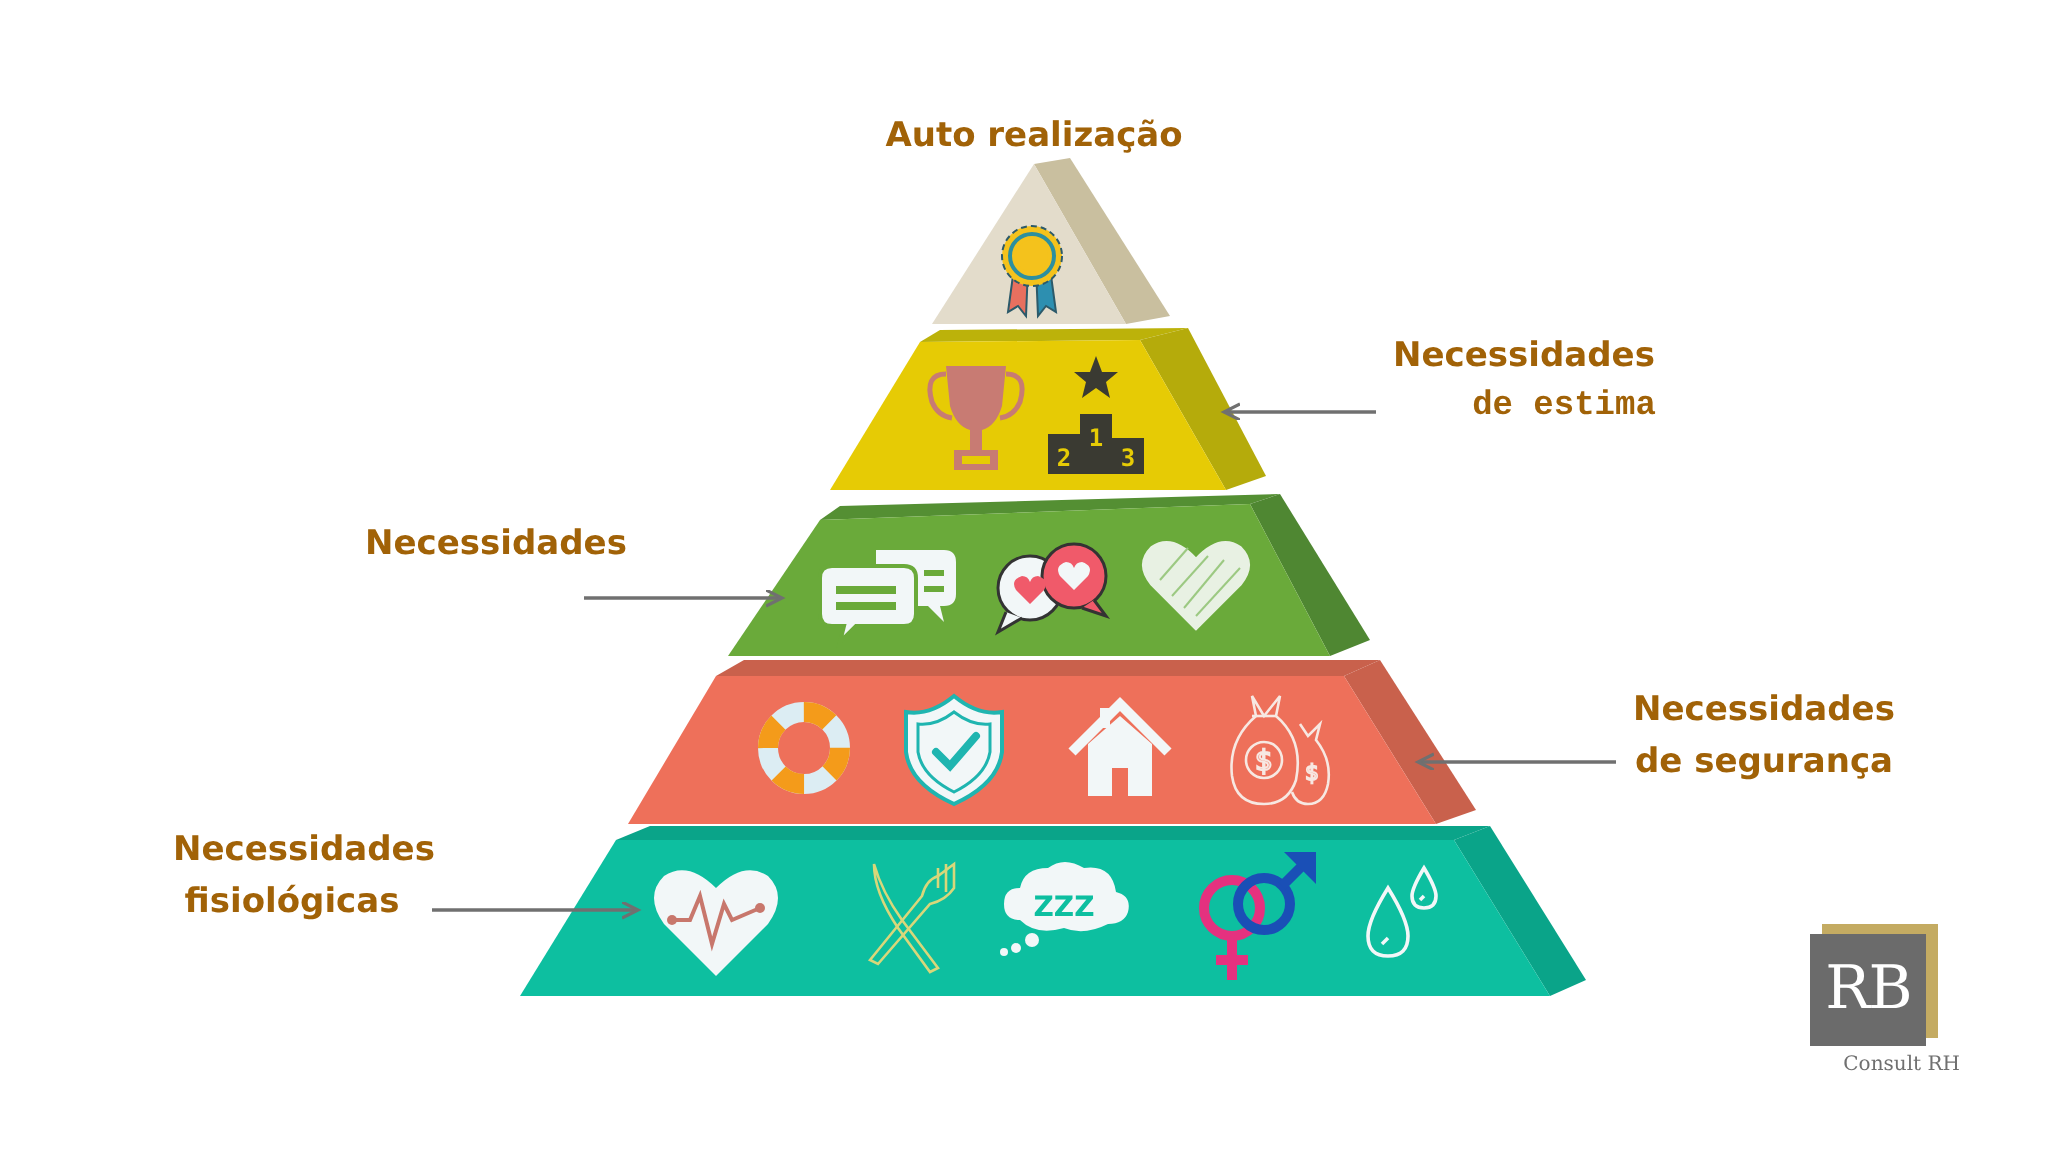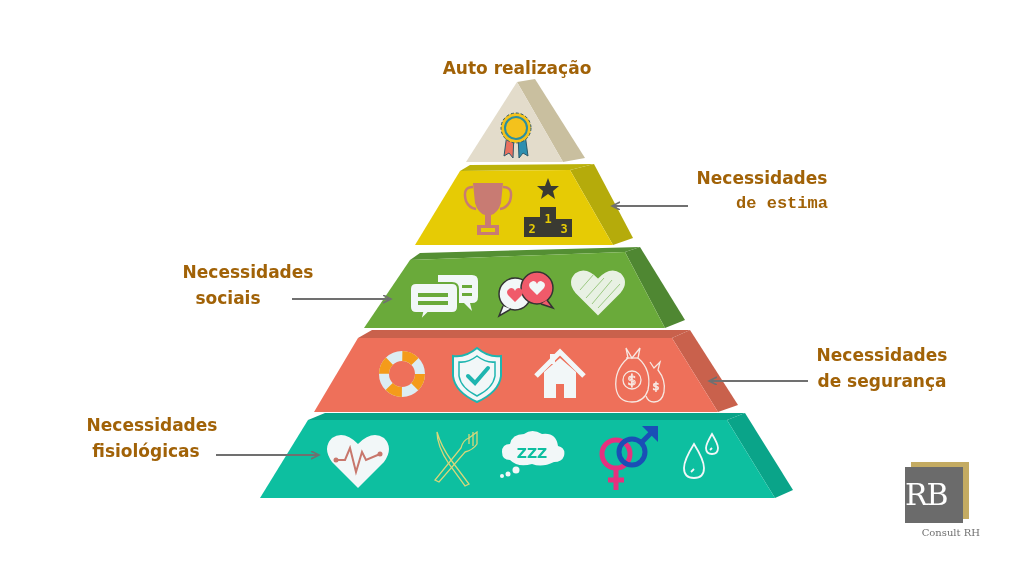--- a/index.html
+++ b/index.html
@@ -3,21 +3,21 @@
 <meta charset="utf-8">
 <style>
   html, body { margin:0; padding:0; background:#ffffff; }
   body { width:1024px; height:576px; position:relative; overflow:hidden; font-family:"DejaVu Sans", sans-serif; }
   #diagram { position:absolute; left:0; top:0; width:1024px; height:576px; }
   .lbl { position:absolute; color:#a16207; font-weight:bold; font-size:17px; line-height:26px; font-family:"DejaVu Sans", sans-serif; white-space:nowrap; }
   .lbl span { display:block; }
   .center { text-align:center; }
   #logo { position:absolute; left:904px; top:462px; width:70px; height:90px; }
   #logo .back { position:absolute; left:7px; top:0; width:58px; height:57px; background:#c4ab62; }
-  #logo .front { position:absolute; left:1px; top:5px; width:58px; height:56px; background:#6b6b6b; color:#ffffff; font-family:"DejaVu Serif", serif; font-size:30px; line-height:56px; letter-spacing:-1px; }
+  #logo .front { position:absolute; left:1px; top:5px; width:58px; height:56px; background:#6b6b6b; color:#ffffff; font-family:"DejaVu Serif", serif; font-size:30px; line-height:56px; text-align:center; letter-spacing:-1px; }
   #logo .sub { position:absolute; left:-4px; top:65px; width:80px; text-align:right; color:#707070; font-family:"DejaVu Serif", serif; font-size:10px; }
 </style>
 </head>
 <body>
 
 <svg id="diagram" viewBox="0 0 1024 576">
   <defs>
     <marker id="arr" markerWidth="10" markerHeight="10" refX="7" refY="4" orient="auto" markerUnits="userSpaceOnUse">
       <path d="M0,0 L8,4 L0,8" fill="none" stroke="#707070" stroke-width="1.6"></path>
     </marker>
@@ -162,21 +162,20 @@
 
 <div class="lbl center" style="left:412px; top:55px; width:210px;">
   <span>Auto realização</span>
 </div>
 <div class="lbl center" style="left:682px; top:165px; width:160px;">
   <span>Necessidades</span>
   <span style="padding-left:40px;font-family:Liberation Mono, monospace;">de estima</span>
 </div>
 <div class="lbl center" style="left:168px; top:259px; width:160px;">
   <span>Necessidades</span>
-  <span style="padding-right:40px;">sociais</span>
 </div>
 <div class="lbl center" style="left:802px; top:342px; width:160px;">
   <span>Necessidades</span>
   <span>de segurança</span>
 </div>
 <div class="lbl center" style="left:72px; top:412px; width:160px;">
   <span>Necessidades</span>
   <span style="padding-right:12px;">fisiológicas</span>
 </div>
 

